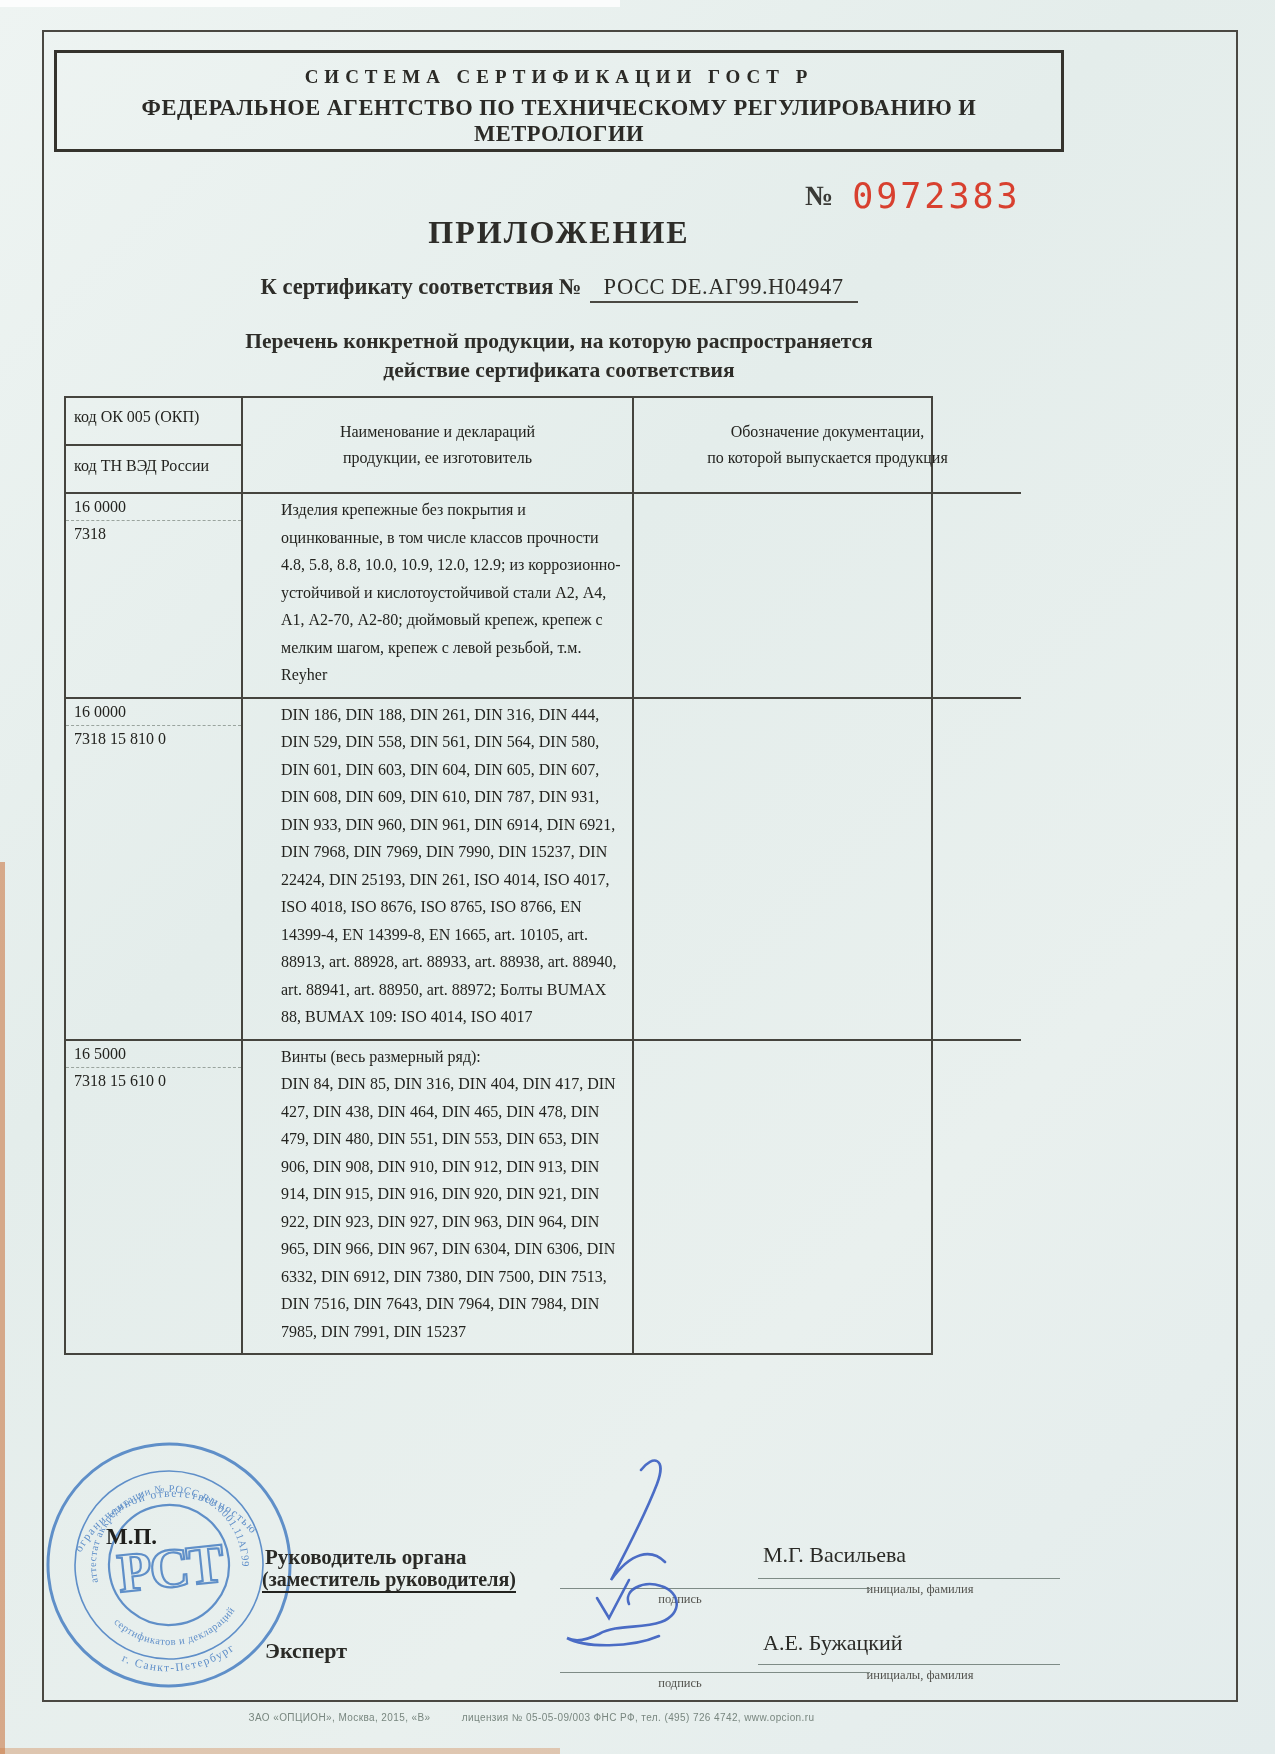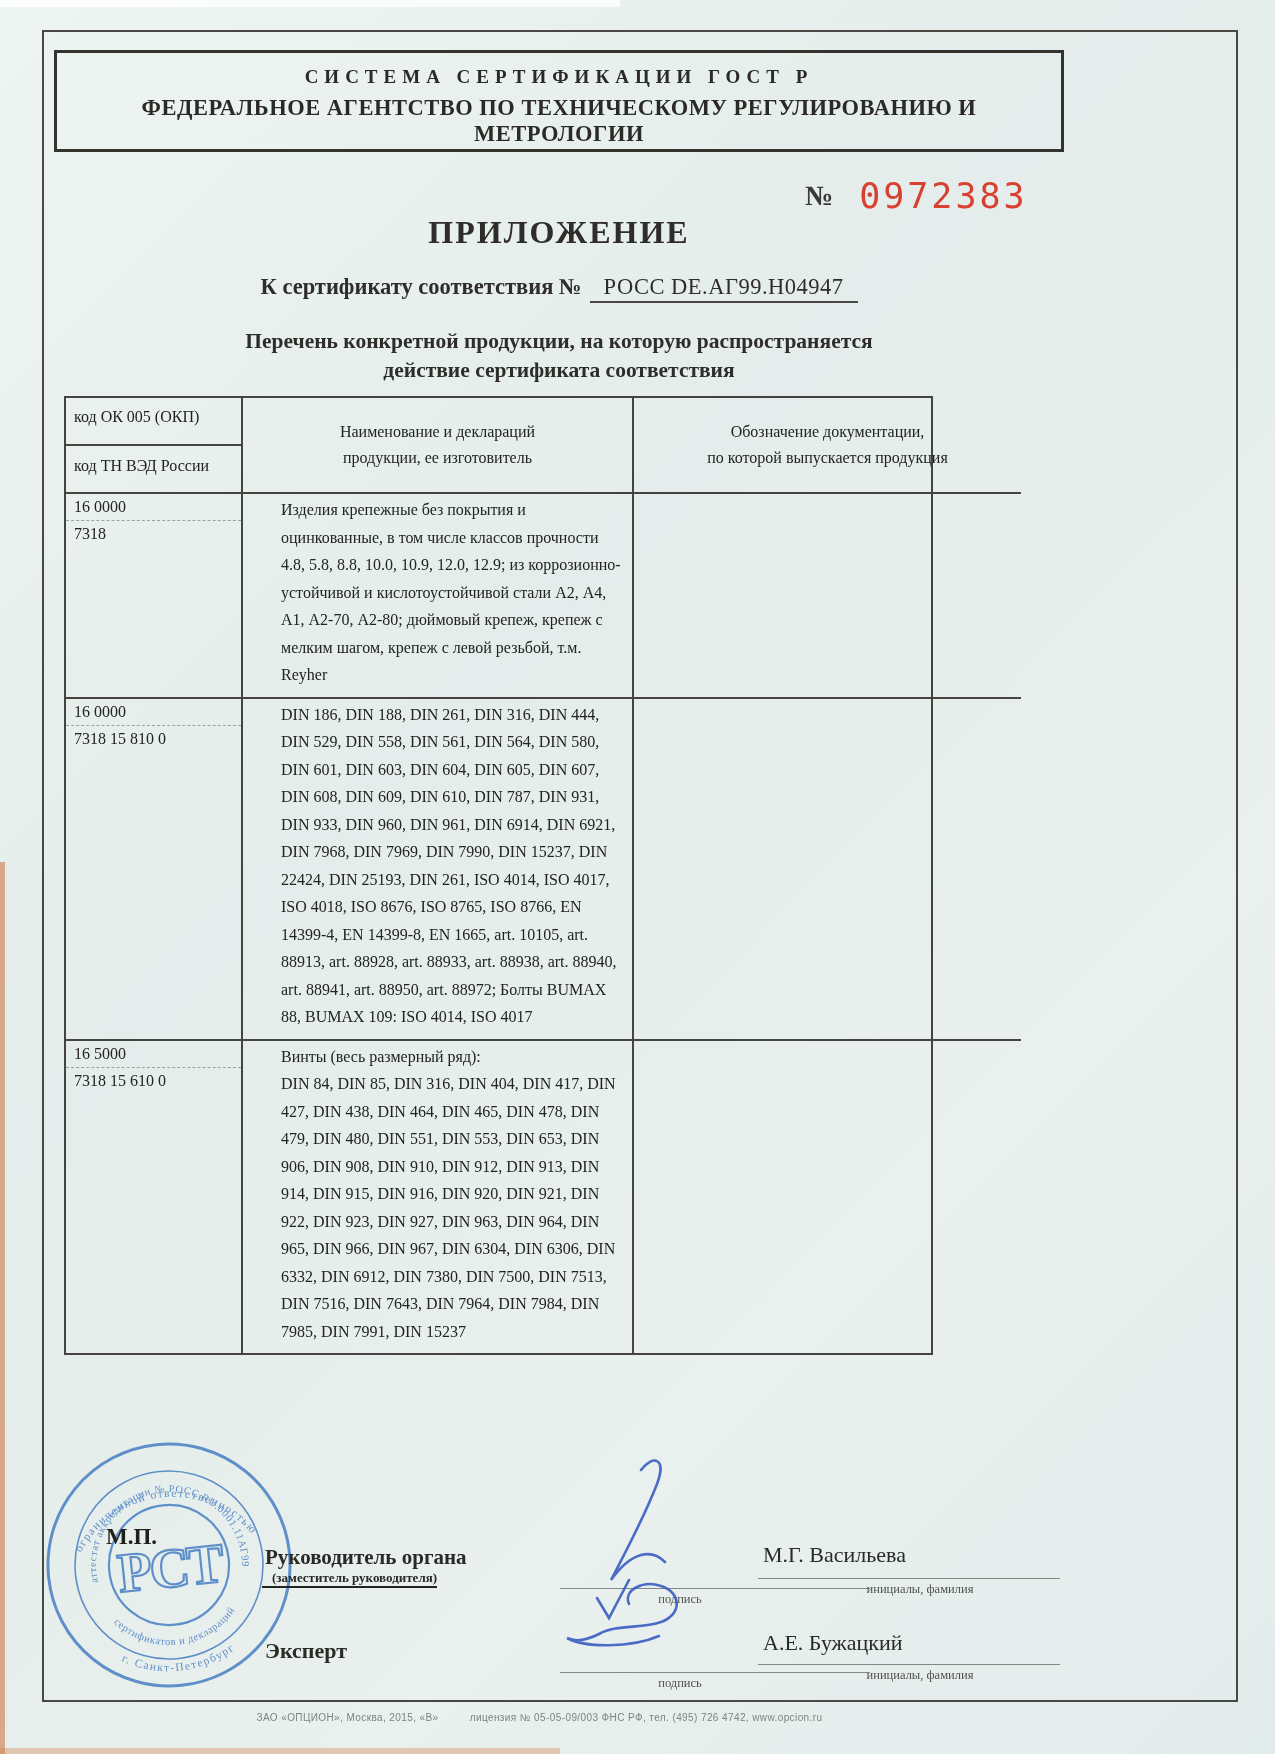--- a/index.html
+++ b/index.html
@@ -19,21 +19,21 @@
   
   .header-box { position:absolute; left:54px; top:50px; width:1010px; height:102px;
                 border:3px solid #35332d; text-align:center; }
   .hb-line1 { margin-top:13px; font-size:19px; font-weight:bold; letter-spacing:6px; color:#2b2a26; }
   .hb-line2 { margin-top:7px; font-size:22.5px; font-weight:bold; letter-spacing:0.5px; color:#2b2a26; }
 
   
   .docnum { position:absolute; left:805px; top:178px; display:flex; align-items:flex-end; }
   .docnum .no { font-size:28px; font-weight:bold; color:#3a3a36; padding-bottom:2px; }
   .docnum .val { font-family:"DejaVu Sans Mono",monospace; font-size:35px; line-height:36px;
-                 color:#d8402f; letter-spacing:3px; margin-left:26px; }
+                 color:#d8402f; letter-spacing:3px; margin-left:19px; }
 
   .page-title { position:absolute; left:54px; top:214px; width:1010px; text-align:center;
                 font-size:32px; font-weight:bold; letter-spacing:2px; color:#2e2d29; }
 
   .cert-line { position:absolute; left:54px; top:274px; width:1010px; text-align:center;
                font-size:22.5px; font-weight:bold; color:#2e2d29; }
   .cert-line .cert-no { font-weight:normal; border-bottom:2px solid #4a4842;
                         padding:0 14px 2px 14px; margin-left:8px; letter-spacing:0.5px; }
 
   .intro { position:absolute; left:54px; top:327px; width:1010px; text-align:center;
@@ -56,28 +56,28 @@
   .desc { padding:2px 6px 8px 10px; line-height:27.5px; }
   .desc .dline { display:block;margin-left:28px; }
 
   
   .stamp { position:absolute; left:28px; top:1422px; width:282px; height:286px; opacity:0.88; }
   .mp-label { position:absolute; left:106px; top:1524px; font-size:23px; font-weight:bold; color:#1f1f1c; }
 
   
   .sig-text { position:absolute; color:#2a2a26; }
   .role { font-weight:bold; font-size:21px; }
-  .role-sub { font-weight:bold; font-size:13px; border-bottom:2.5px solid #23231f; padding-bottom:1px;padding-left:10px; }
+  .role-sub { font-weight:bold; font-size:20px; border-bottom:2.5px solid #23231f; padding-bottom:1px; }
   .name { font-size:22px; }
   .sline { position:absolute; border-top:1.5px solid #7e8b86; height:0; }
   .slabel { position:absolute; font-size:12.5px; color:#53534e; text-align:center; }
 
   .ink { position:absolute; left:545px; top:1452px; width:330px; height:235px; }
 
-  .footer { position:absolute; left:8px; top:1712px; width:1063px; text-align:center;
+  .footer { position:absolute; left:0; top:1712px; width:1063px; text-align:center;
             font-family:"Liberation Sans","DejaVu Sans",sans-serif;
             font-size:10px; color:#78867f; letter-spacing:0.4px; }
   .footer span { margin:0 14px; }
 
   
   .artifact-left { position:absolute; left:0; top:862px; width:5px; height:892px;
                    background:#c96f38; opacity:0.55; }
   .artifact-bottom { position:absolute; left:0; top:1748px; width:560px; height:6px;
                      background:#cf7a40; opacity:0.35; }
   .artifact-top { position:absolute; left:0; top:0; width:620px; height:7px;

